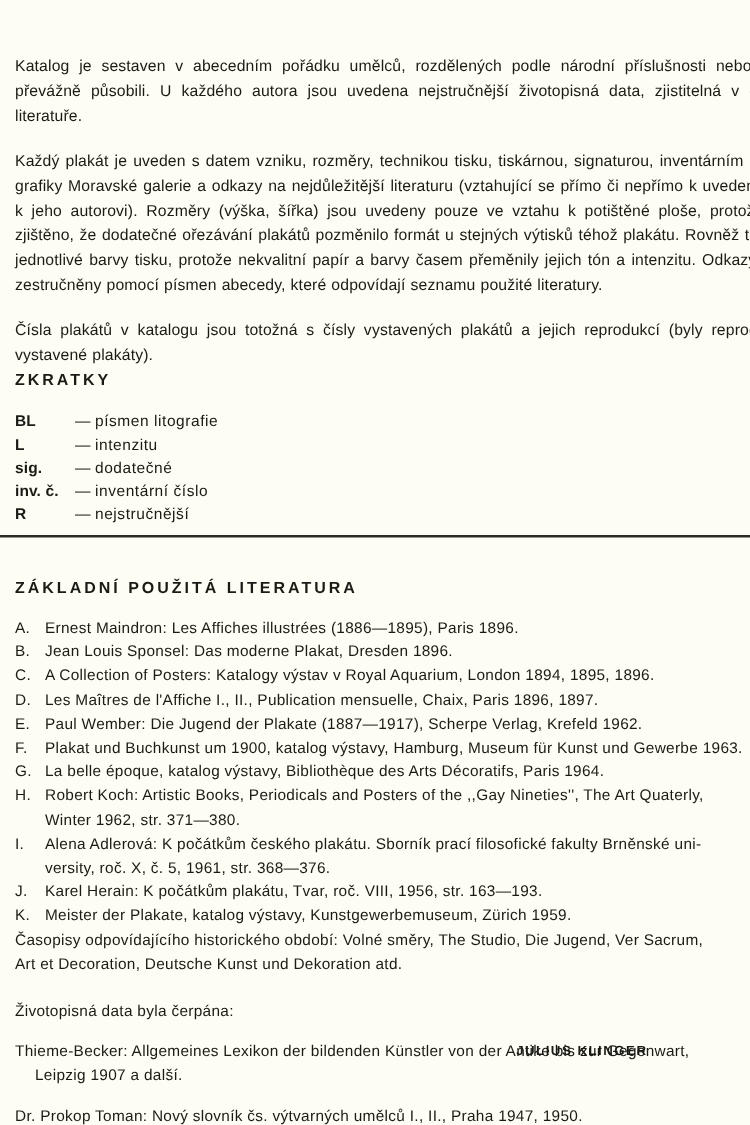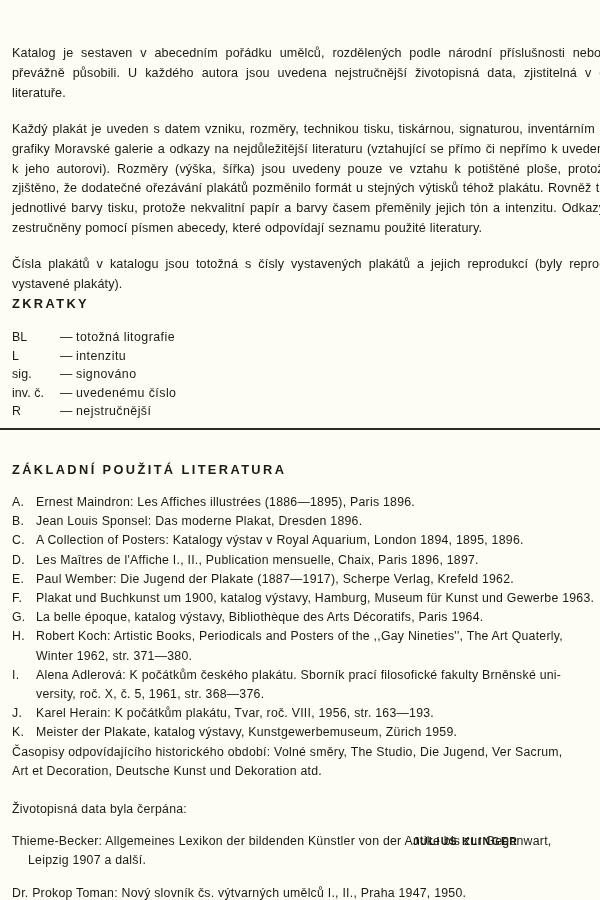--- a/index.html
+++ b/index.html
@@ -65,20 +65,21 @@
   }
   .abbr-row {
     display: flex;
     font-size: 12.4px;
     line-height: 18.6px;
     letter-spacing: 0.1px;
   }
   .abbr-key {
     width: 48px;
     flex: 0 0 48px;
+    font-weight: bold;
   }
   .abbr-dash {
     width: 16px;
     flex: 0 0 16px;
   }
   .abbr-val {
     letter-spacing: 0.45px;
   }
 
   
@@ -165,36 +166,36 @@
     <p>Každý plakát je uveden s datem vzniku, rozměry, technikou tisku, tiskárnou, signaturou, inventárním číslem sbírky užité grafiky Moravské galerie a odkazy na nejdůležitější literaturu (vztahující se přímo či nepřímo k uvedenému plakátu nebo k jeho autorovi). Rozměry (výška, šířka) jsou uvedeny pouze ve vztahu k potištěné ploše, protože srovnáním bylo zjištěno, že dodatečné ořezávání plakátů pozměnilo formát u stejných výtisků téhož plakátu. Rovněž tak nejsou uváděny jednotlivé barvy tisku, protože nekvalitní papír a barvy časem přeměnily jejich tón a intenzitu. Odkazy na literaturu jsou zestručněny pomocí písmen abecedy, které odpovídají seznamu použité literatury.</p>
     <p>Čísla plakátů v katalogu jsou totožná s čísly vystavených plakátů a jejich reprodukcí (byly reprodukovány všechny vystavené plakáty).</p>
   </div>
 
   <div class="zkratky bleed">
     <div class="section-heading">ZKRATKY</div>
 
     <div class="abbr-row">
       <span class="abbr-key">BL</span>
       <span class="abbr-dash">—</span>
-      <span class="abbr-val">totožná litografie</span>
+      <span class="abbr-val">písmen litografie</span>
     </div>
     <div class="abbr-row">
       <span class="abbr-key">L</span>
       <span class="abbr-dash">—</span>
       <span class="abbr-val">intenzitu</span>
     </div>
     <div class="abbr-row">
       <span class="abbr-key">sig.</span>
       <span class="abbr-dash">—</span>
-      <span class="abbr-val">signováno</span>
+      <span class="abbr-val">dodatečné</span>
     </div>
     <div class="abbr-row">
       <span class="abbr-key">inv. č.</span>
       <span class="abbr-dash">—</span>
-      <span class="abbr-val">uvedenému číslo</span>
+      <span class="abbr-val">inventární číslo</span>
     </div>
     <div class="abbr-row">
       <span class="abbr-key">R</span>
       <span class="abbr-dash">—</span>
       <span class="abbr-val">nejstručnější</span>
     </div>
   </div>
 
   <div class="rule"></div>
 

